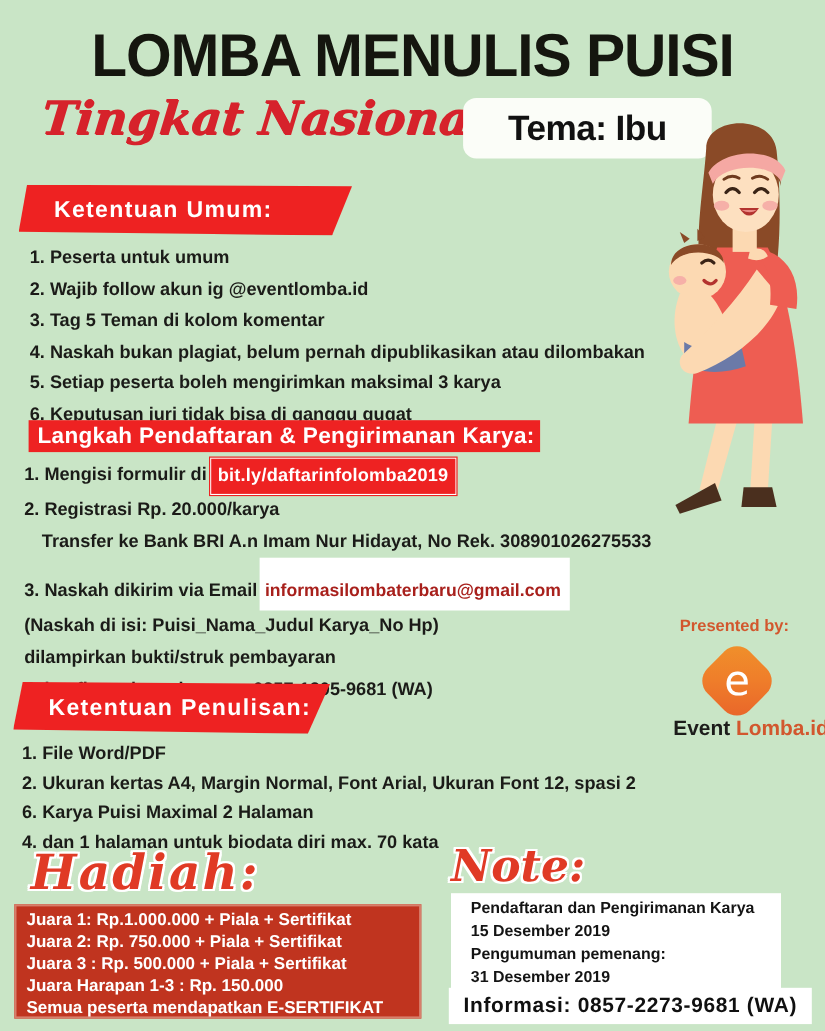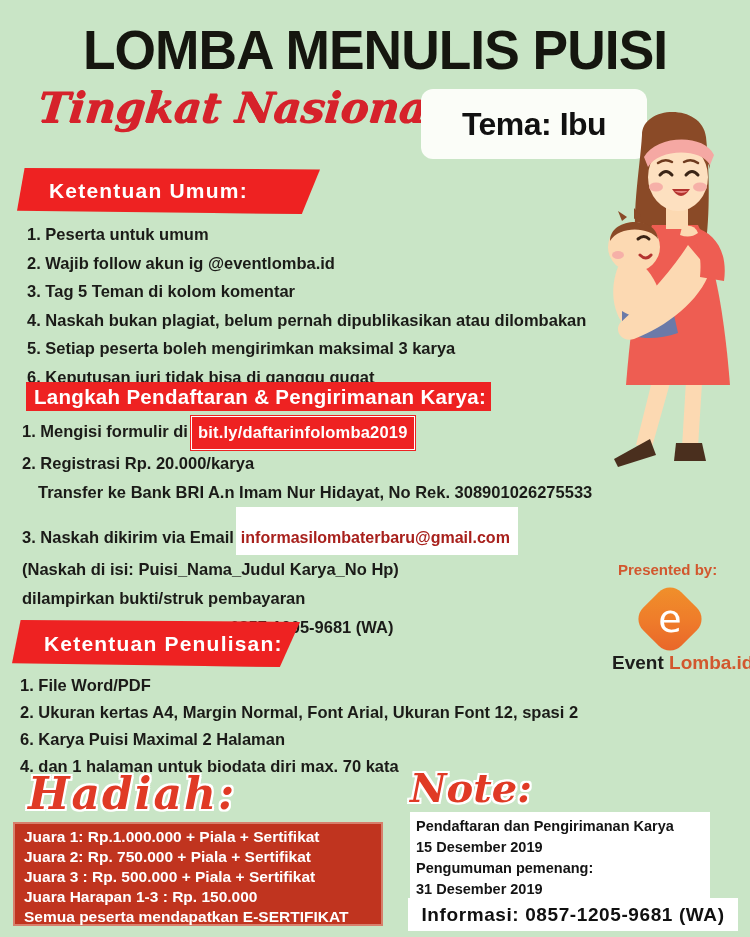--- a/index.html
+++ b/index.html
@@ -51,21 +51,21 @@
     letter-spacing: 0px;
     transform: skewX(-6deg);
     text-shadow: 1px 1px 0 #d6222b;
   }
 
   .tema-box {
     position: absolute;
     top: 89px;
     left: 421px;
     width: 226px;
-    height: 70px;
+    height: 55px;
     background: #fbfdf8;
     border-radius: 12px;
     display: flex;
     align-items: center;
     justify-content: center;
   }
   .tema-box span {
     font-size: 32px;
     font-weight: bold;
     color: #111;
@@ -191,21 +191,21 @@
     line-height: 20px;
   }
   #hadiah-box .row { white-space: nowrap; }
 
   
   #note-box {
     position: absolute;
     top: 812px; left: 410px;
     width: 300px;
     background: #ffffff;
-    padding: 4px 6px 4px 6px;
+    padding: 4px 6px 4px 18px;
     font-size: 14.5px;
     font-weight: bold;
     color: #141414;
     line-height: 21px;
   }
   #note-box .row { white-space: nowrap; }
 
   #info-box {
     position: absolute;
     top: 898px; left: 408px;
@@ -389,16 +389,16 @@
   </div>
 
   <div class="script-head" id="head-note">Note:</div>
   <div id="note-box">
     <div class="row">Pendaftaran dan Pengirimanan Karya</div>
     <div class="row">15 Desember 2019</div>
     <div class="row">Pengumuman pemenang:</div>
     <div class="row">31 Desember 2019</div>
   </div>
   <div id="info-box">
-    <span>Informasi: 0857-1205-9681 (WA)</span>
+    <span>Informasi: 0857-2273-9681 (WA)</span>
   </div>
 
 </div>
 
 </body></html>

